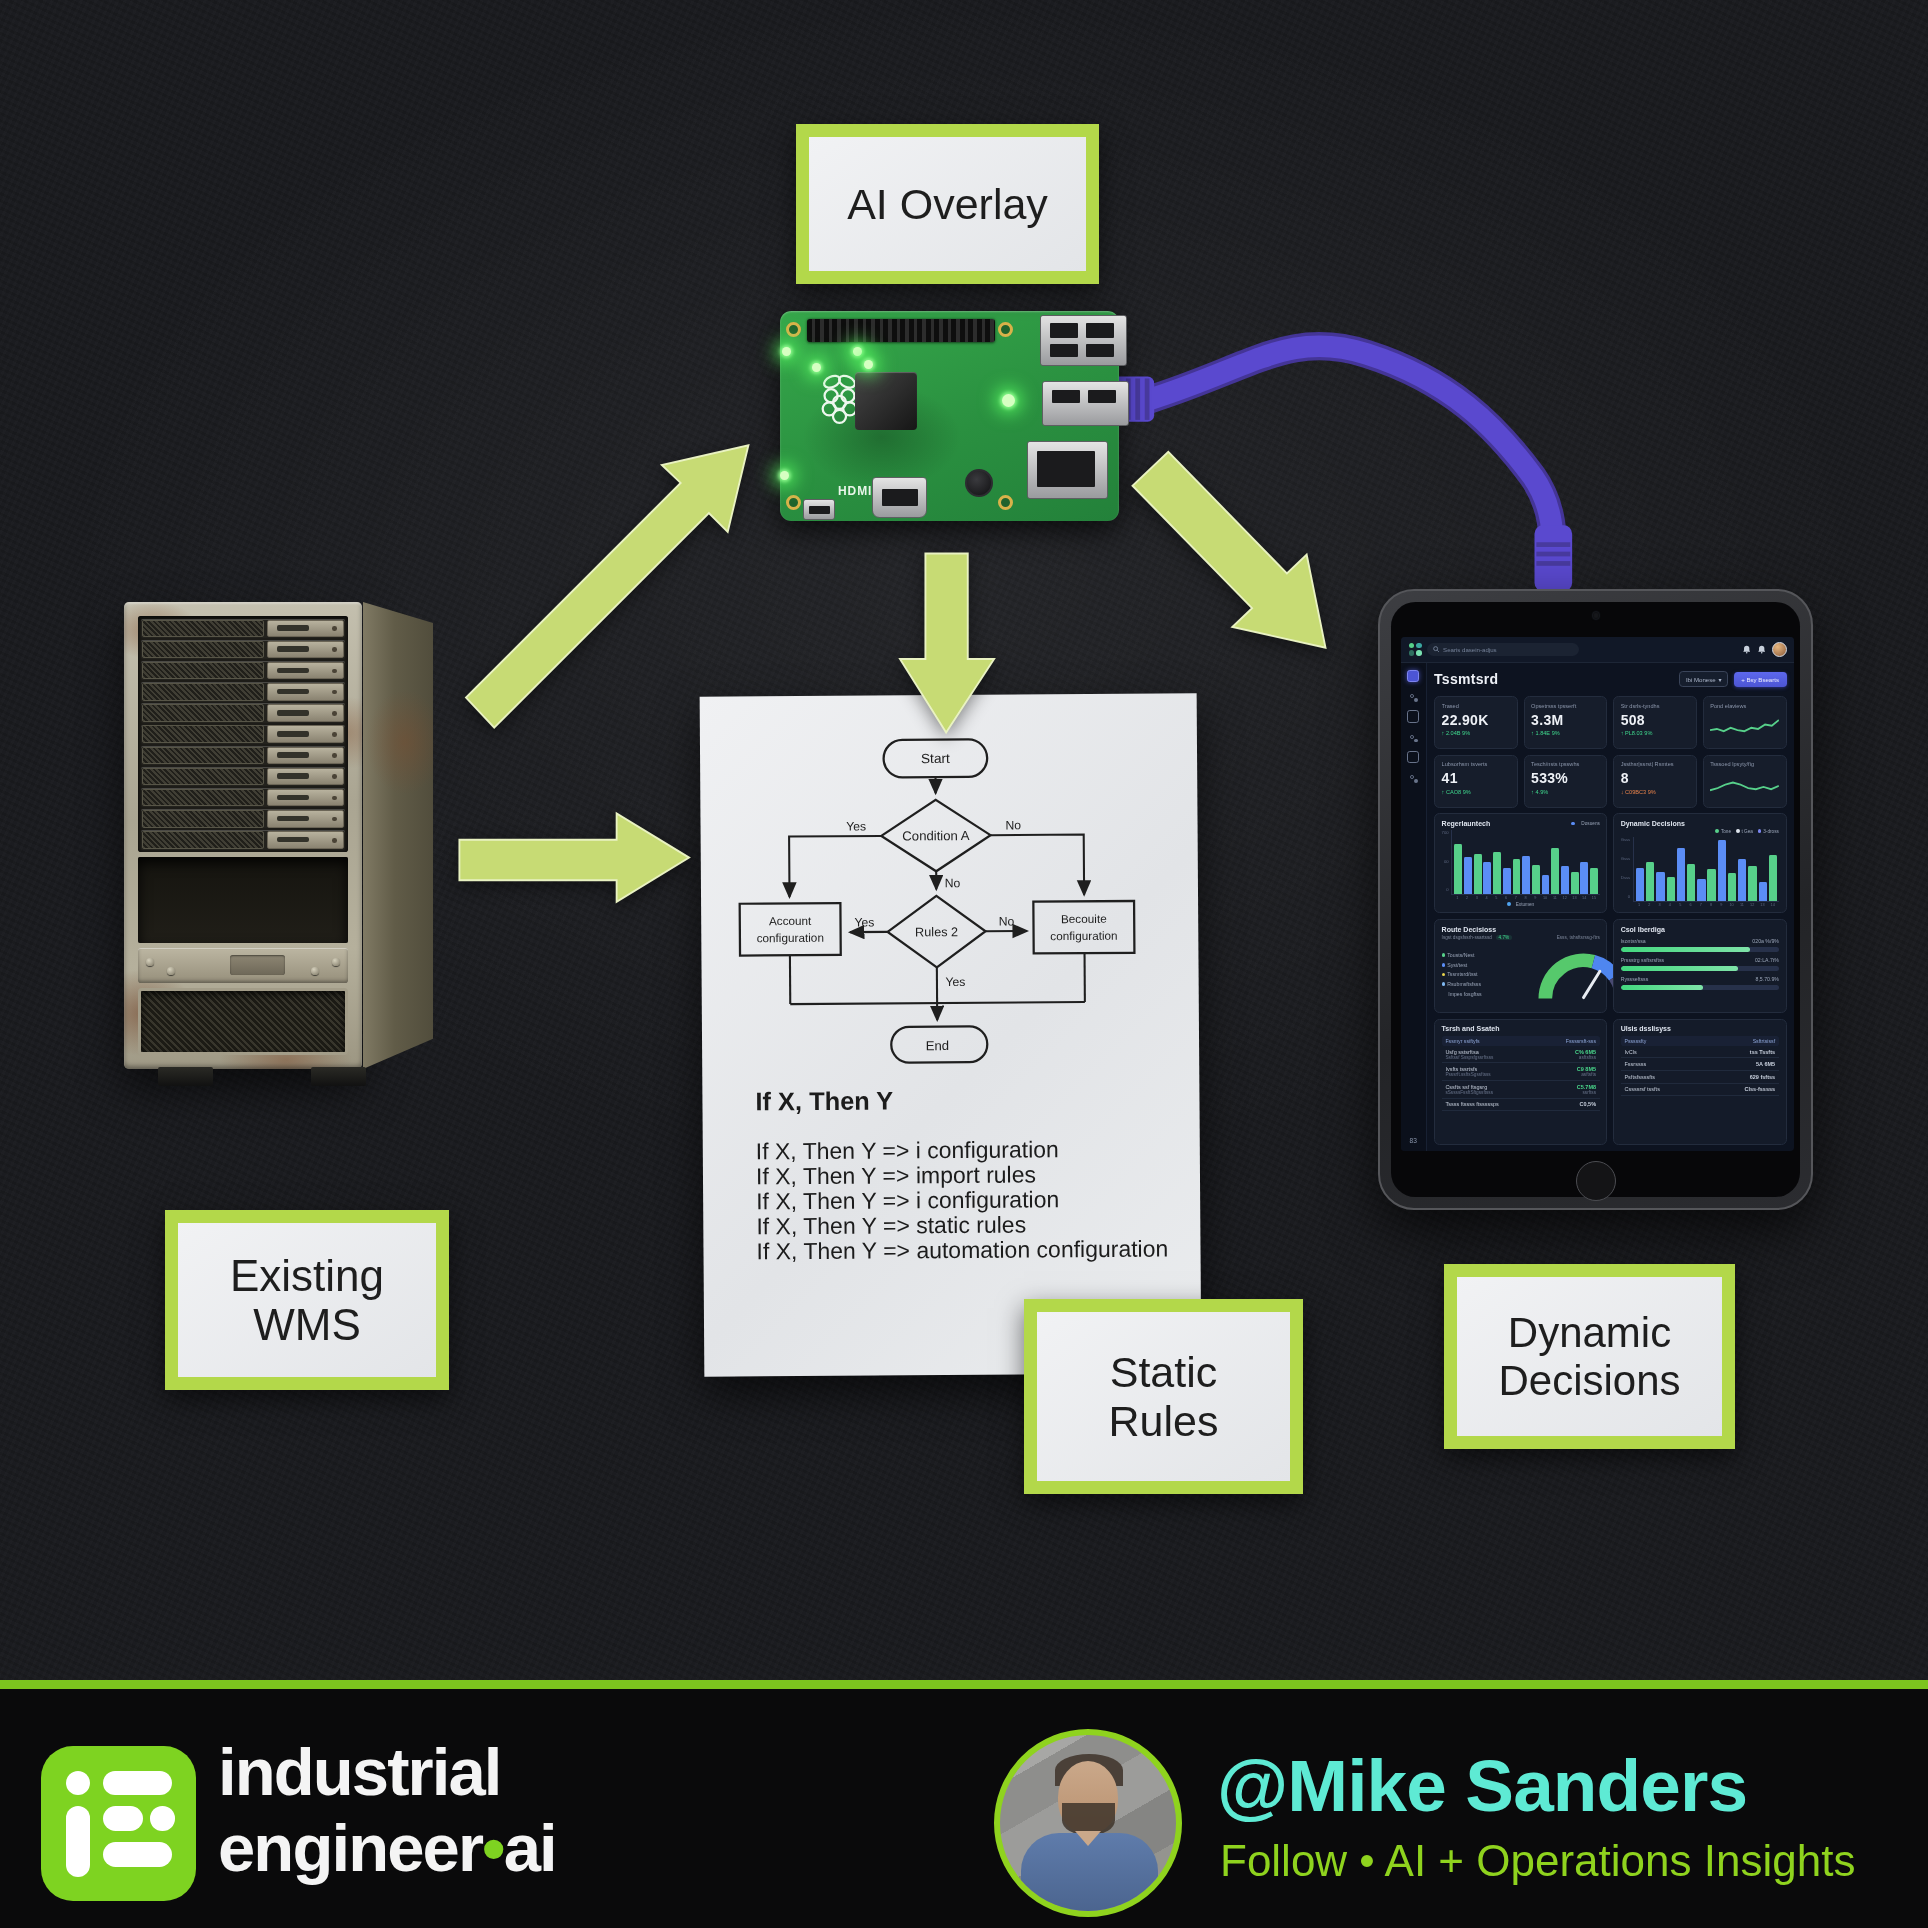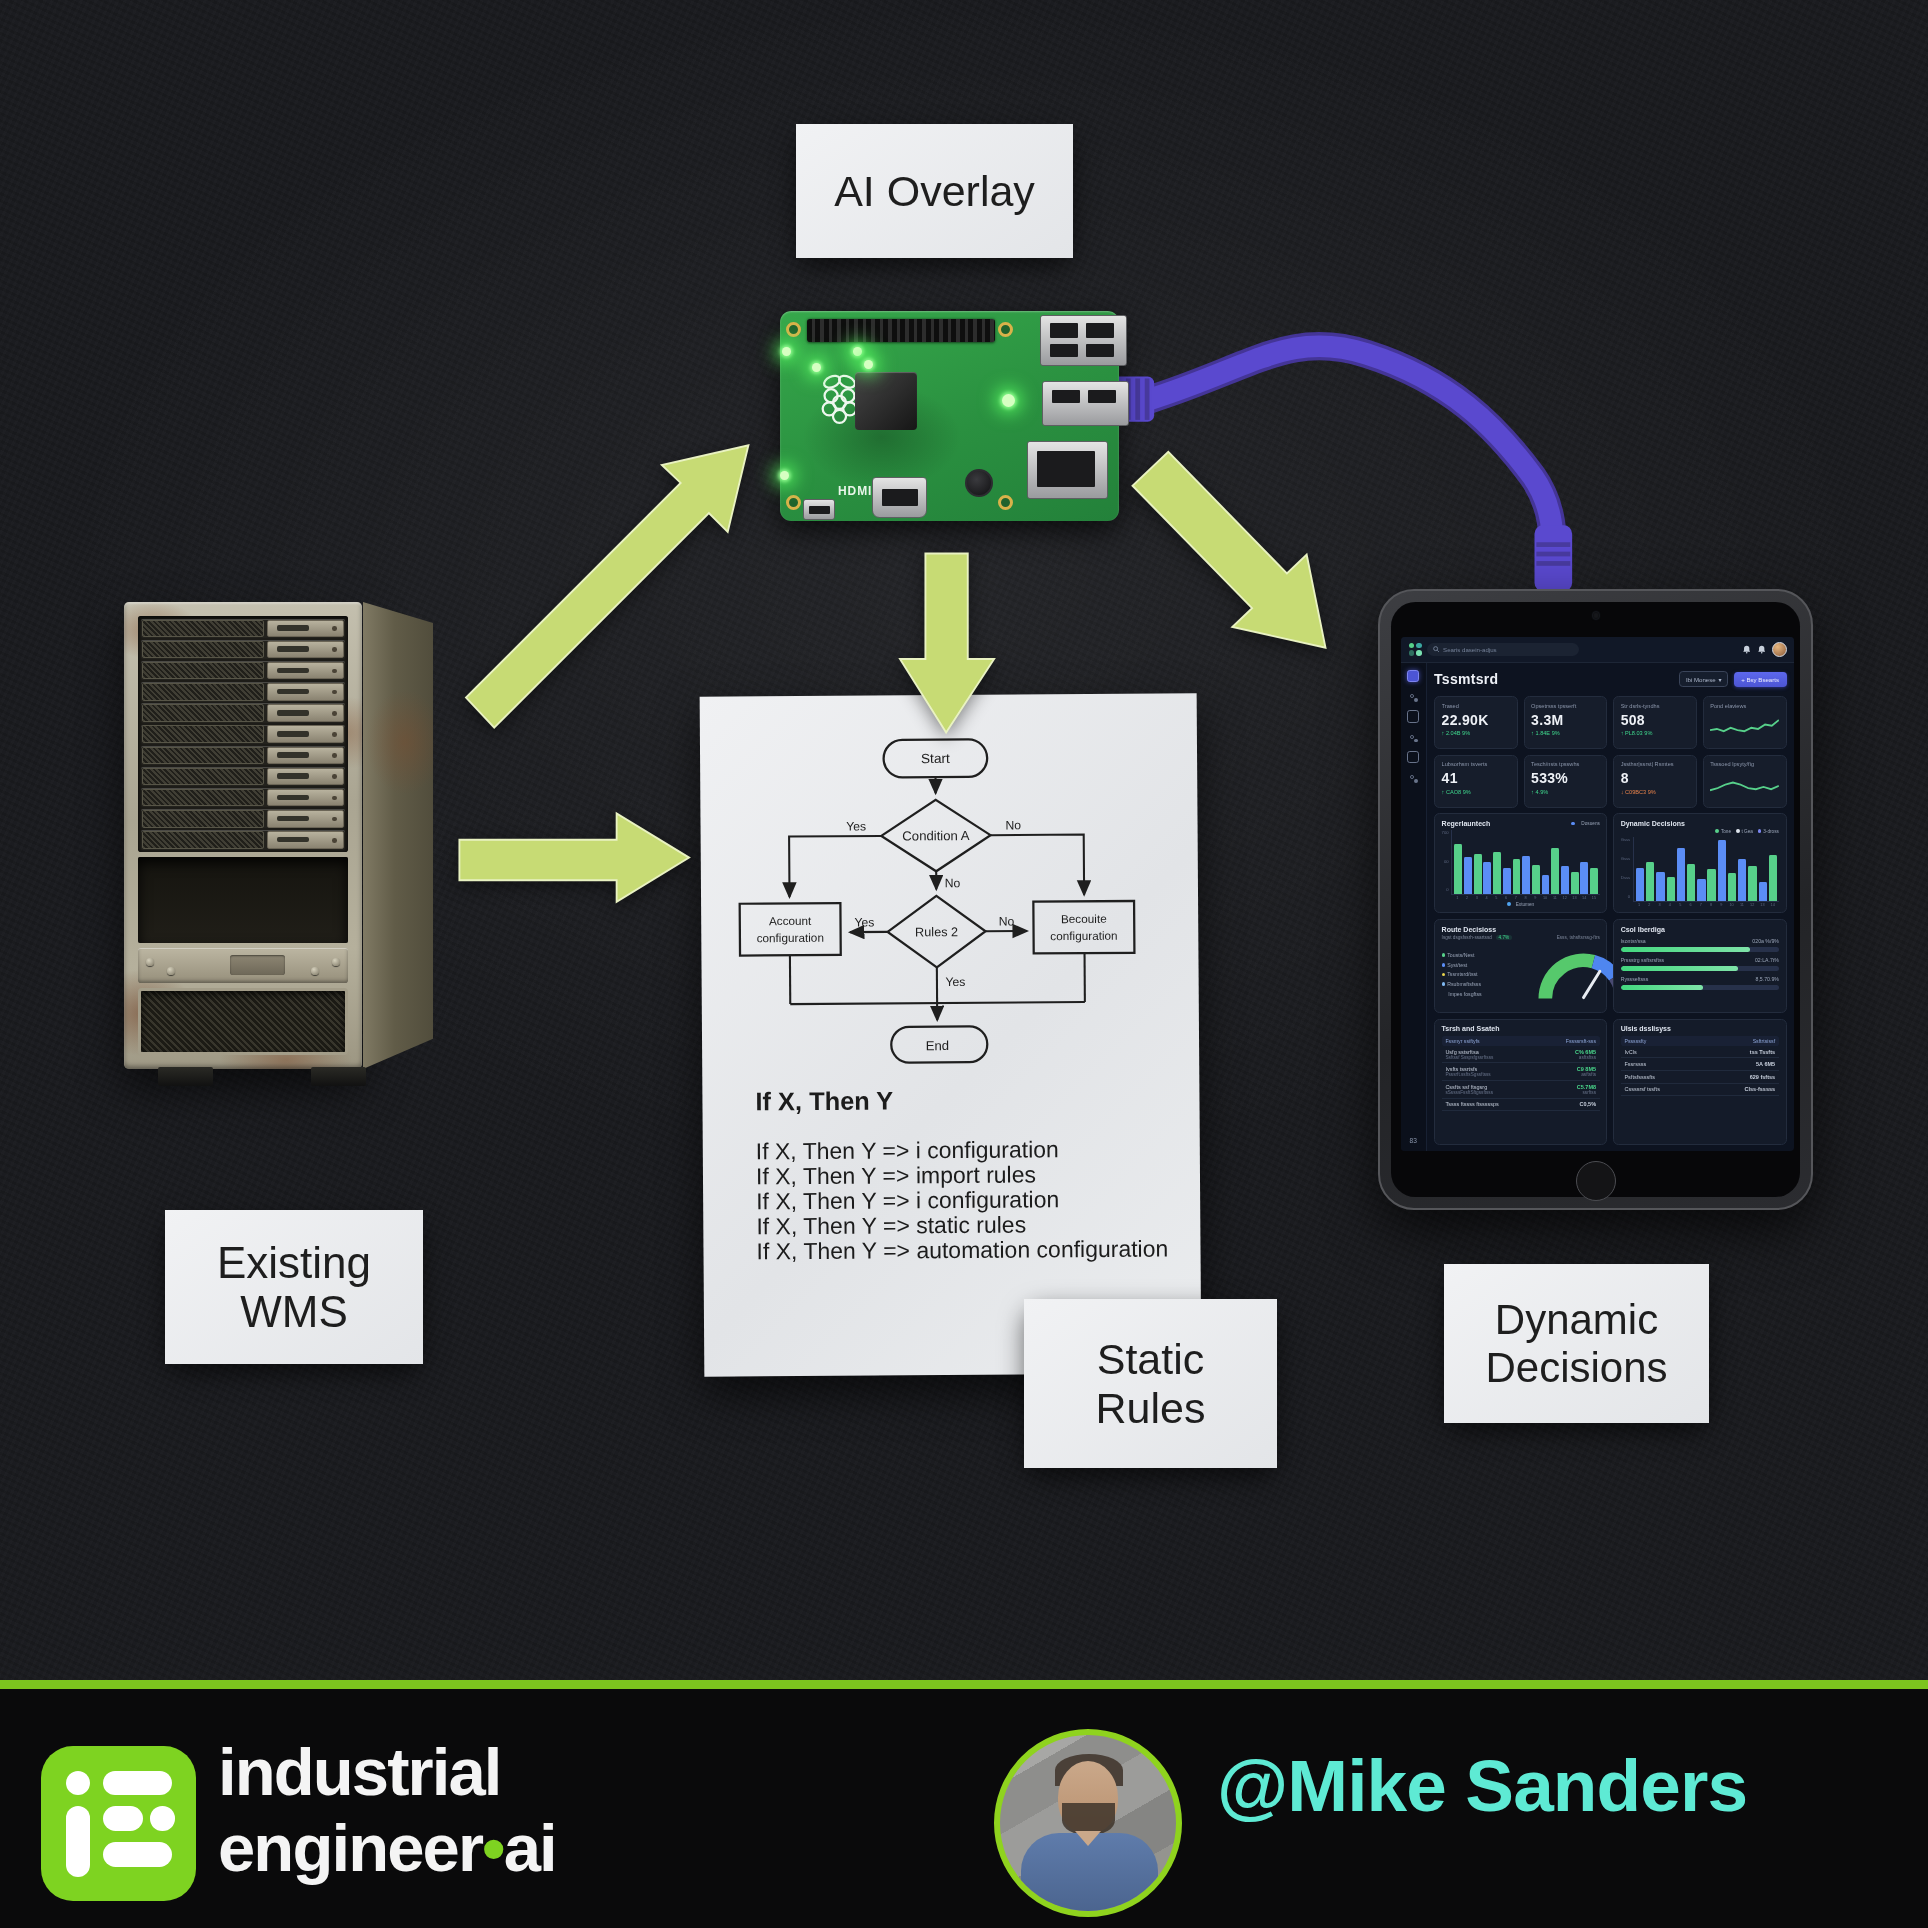--- a/index.html
+++ b/index.html
@@ -6,21 +6,21 @@
   #canvas{position:relative;width:1928px;height:1928px;overflow:hidden;
     font-family:"Liberation Sans",sans-serif;
     background:
       radial-gradient(1318px 847px at 50% 30%, rgba(255,255,255,.045), transparent 70%),
       repeating-linear-gradient(115deg, rgba(255,255,255,.013) 0 2.8px, transparent 2.8px 6.6px),
       repeating-linear-gradient(25deg, rgba(0,0,0,.12) 0 2.8px, transparent 2.8px 6.6px),
       #1b1c20;}
   .abs{position:absolute;}
 
   
-  .plabel{position:absolute;background:#b3d84a;padding:0;box-shadow:0 9.4px 24.5px rgba(0,0,0,.55);z-index:6;border-radius:20px;}
+  .plabel{position:absolute;background:#b3d84a;padding:13px;box-shadow:0 9.4px 24.5px rgba(0,0,0,.55);z-index:6;}
   .plabel .inner{width:100%;height:100%;background:linear-gradient(145deg,#f1f2f4,#e3e5e8);
     display:flex;flex-direction:column;align-items:center;justify-content:center;
     color:#1e1e1e;text-align:center;line-height:1.12;}
   .plabel .l1,.plabel .l2{display:block;}
 
   
   svg.layer{position:absolute;left:0;top:0;width:1928px;height:1928px;pointer-events:none;}
   .arrow{fill:#c7db74;stroke:#e9f2c2;stroke-width:2;}
 
   
@@ -763,16 +763,17 @@
       <div><span>engineer</span><span class="gdot">•</span><span>ai</span></div>
     </div>
     <div id="avatar">
       <div class="hair"></div>
         <div class="head"></div>
         <div class="beard"></div>
       <div class="shirt"></div>
         <div class="collar"></div>
     </div>
     <div id="handle">@Mike Sanders</div>
+    <div id="tagline">Follow • AI + Operations Insights</div>
   </div>
 
 </div>
 
 
 </body></html>

